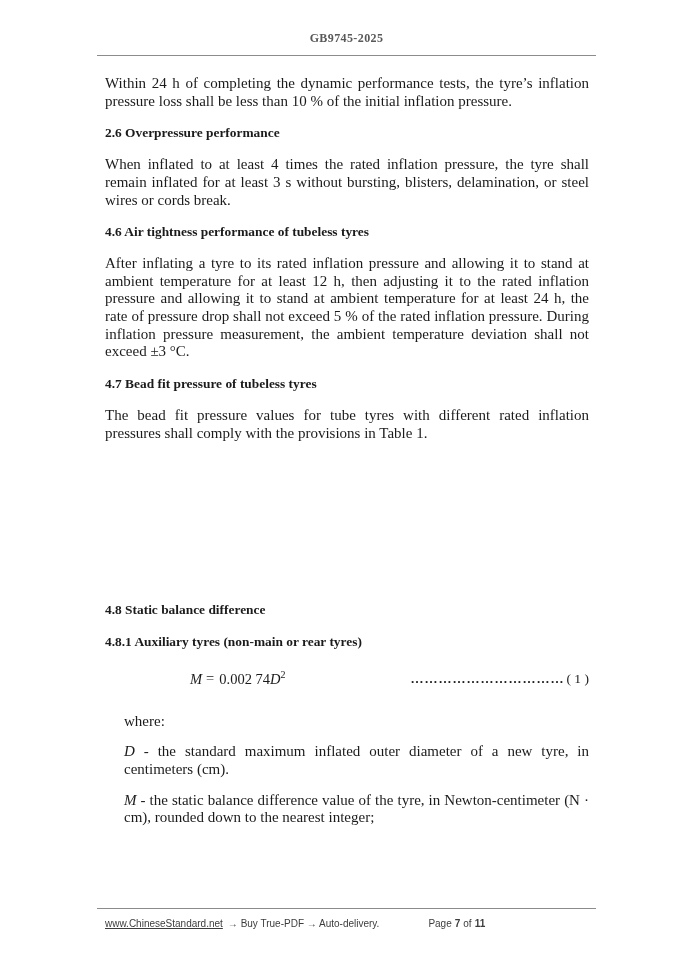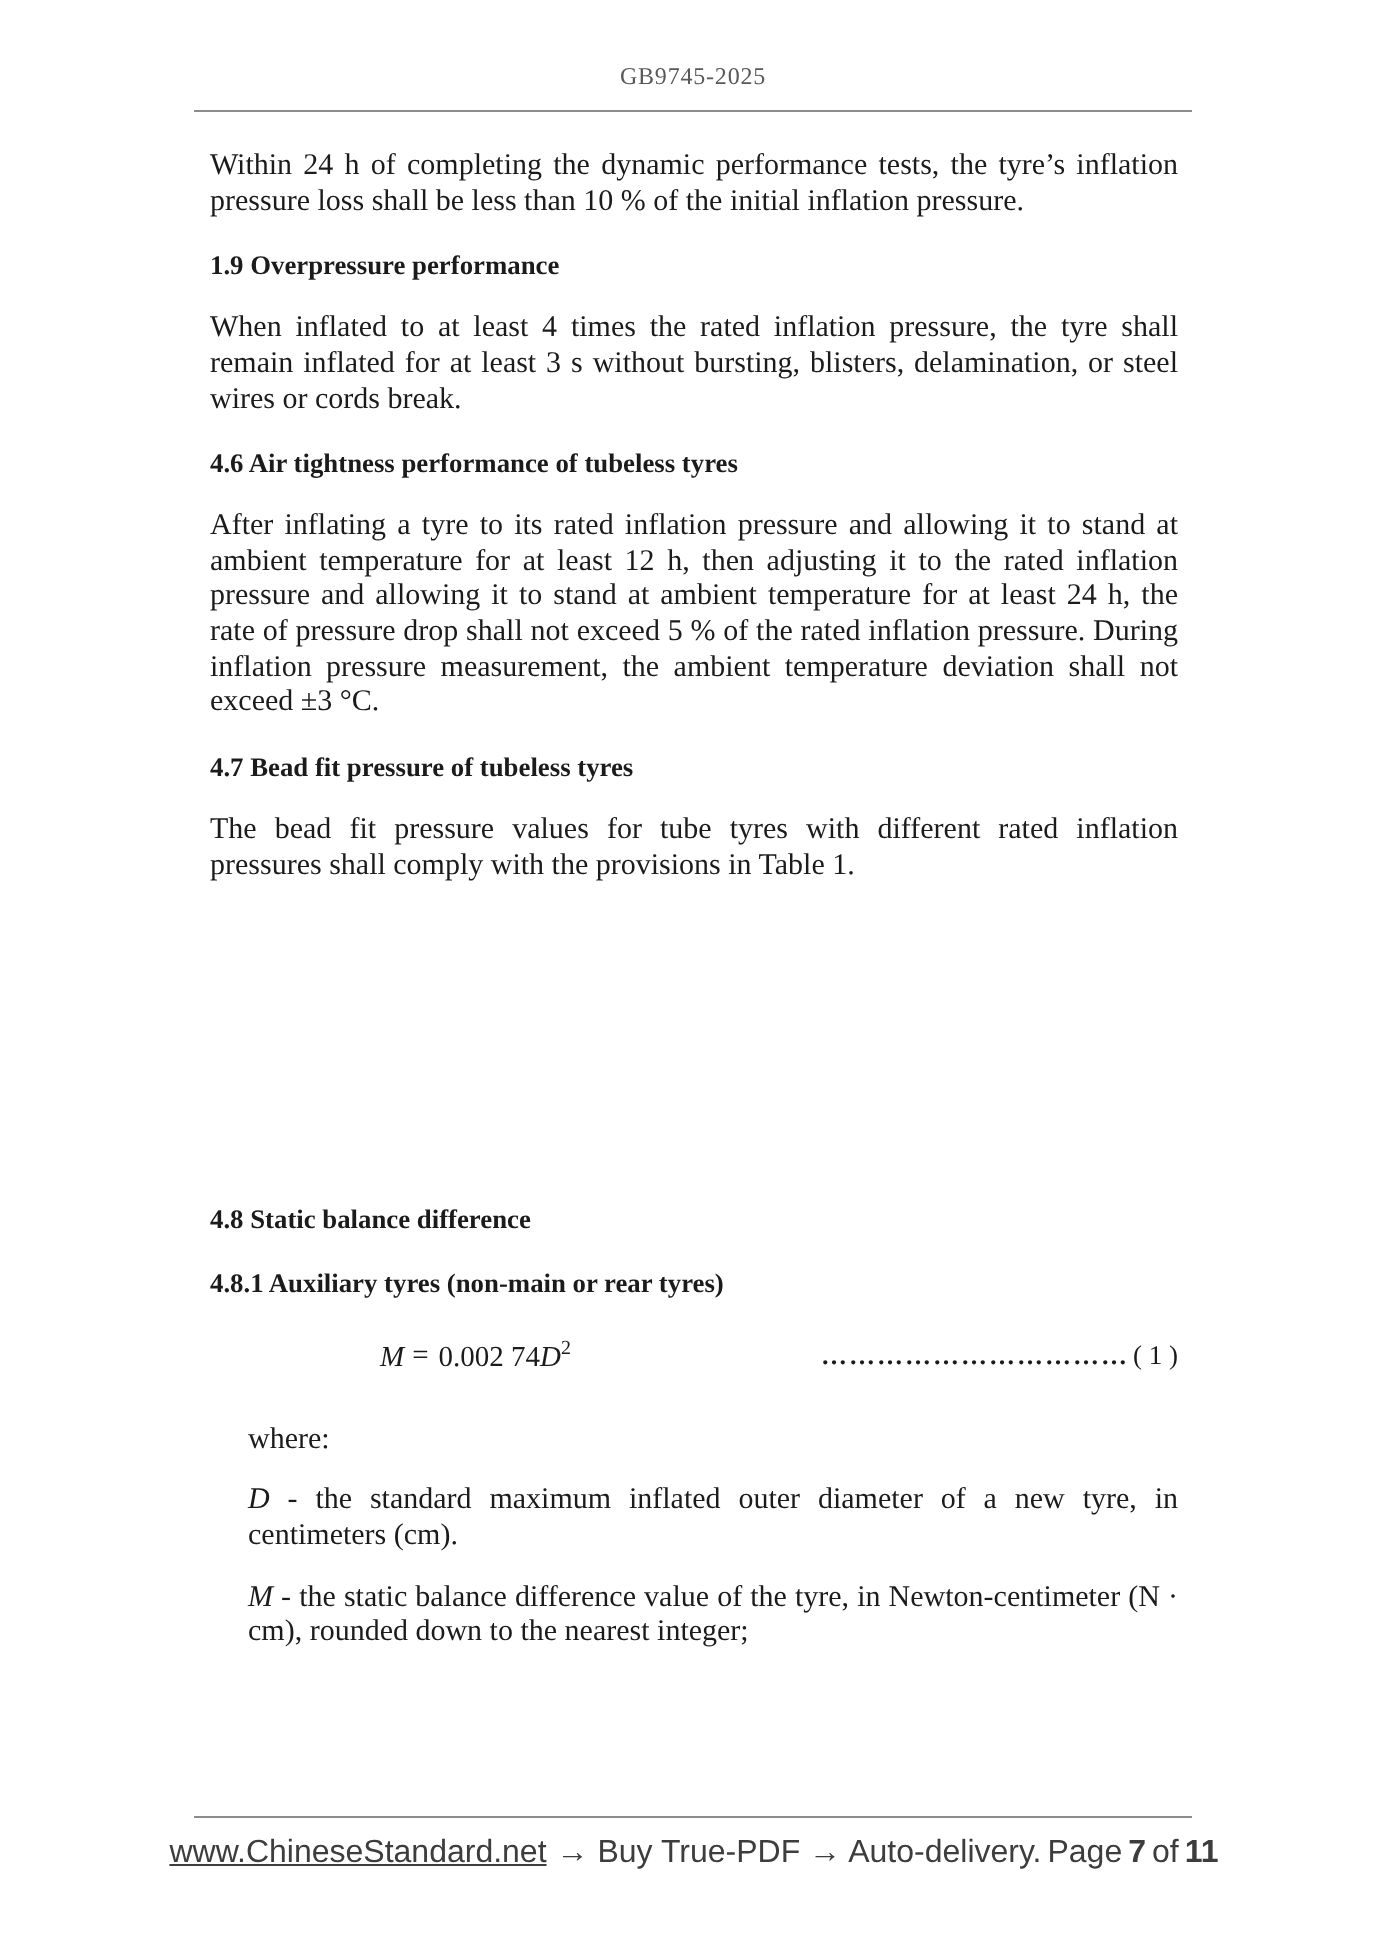--- a/index.html
+++ b/index.html
@@ -8,21 +8,21 @@
     position: relative;
     width: 693px;
     height: 980px;
     background: #ffffff;
     font-family: "Liberation Serif", serif;
     color: #1b1b1b;
     overflow: hidden;
   }
 
   
-  .page-header { padding-top: 31px; }
+  .page-header { padding-top: 31px; font-weight: bold; }
   .doc-number {
     text-align: center;
     font-size: 12px;
     line-height: 15px;
     color: #595959;
     letter-spacing: 0.4px;
   }
   .header-rule {
     border-top: 1px solid #8c8c8c;
     margin: 9px 97px 0 97px;
@@ -76,26 +76,27 @@
     left: 0;
     right: 0;
   }
   .footer-rule {
     border-top: 1px solid #8c8c8c;
     margin: 0 97px;
     height: 0;
   }
   .footer-row {
     display: flex;
-    justify-content: center;
+    justify-content: flex-start;
     align-items: baseline;
     padding: 9px 104px 0 105px;
     font-family: "Liberation Sans", sans-serif;
-    font-size: 16px;
+    font-size: 10px;
     color: #3d3d3d;
+    gap: 46px;
   }
   .footer-left { white-space: nowrap; }
   .site-link {
     color: #3d3d3d;
     text-decoration: underline;
     cursor: pointer;
   }
   .footer-tagline { padding-left: 5px; }
   .footer-right { white-space: nowrap; }
   .footer-right .pg-num { font-weight: bold; }
@@ -108,21 +109,21 @@
 
   <div class="page-header">
     <div class="doc-number">GB9745-2025</div>
     <div class="header-rule"></div>
   </div>
 
   <div class="page-body">
 
     <p>Within 24 h of completing the dynamic performance tests, the tyre’s inflation pressure loss shall be less than 10 % of the initial inflation pressure.</p>
 
-    <h2>1.9 Overpressure performance</h2>
+    <h2>2.6 Overpressure performance</h2>
 
     <p>When inflated to at least 4 times the rated inflation pressure, the tyre shall remain inflated for at least 3 s without bursting, blisters, delamination, or steel wires or cords break.</p>
 
     <h2>4.6 Air tightness performance of tubeless tyres</h2>
 
     <p>After inflating a tyre to its rated inflation pressure and allowing it to stand at ambient temperature for at least 12 h, then adjusting it to the rated inflation pressure and allowing it to stand at ambient temperature for at least 24 h, the rate of pressure drop shall not exceed 5 % of the rated inflation pressure. During inflation pressure measurement, the ambient temperature deviation shall not exceed ±3 °C.</p>
 
     <h2>4.7 Bead fit pressure of tubeless tyres</h2>
 
     <p>The bead fit pressure values for tube tyres with different rated inflation pressures shall comply with the provisions in Table 1.</p>

